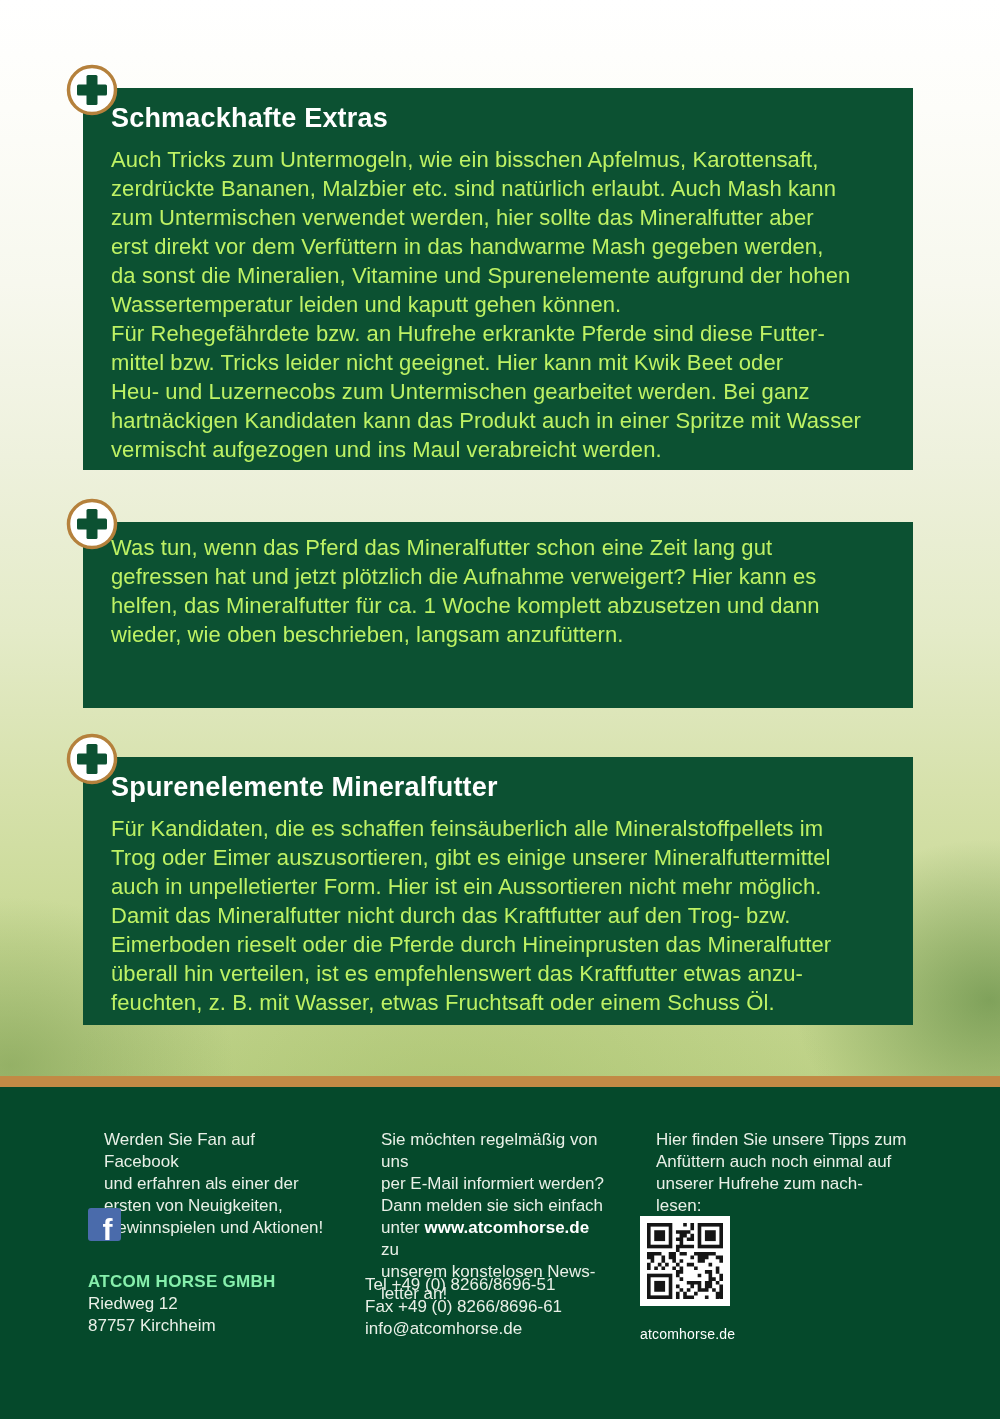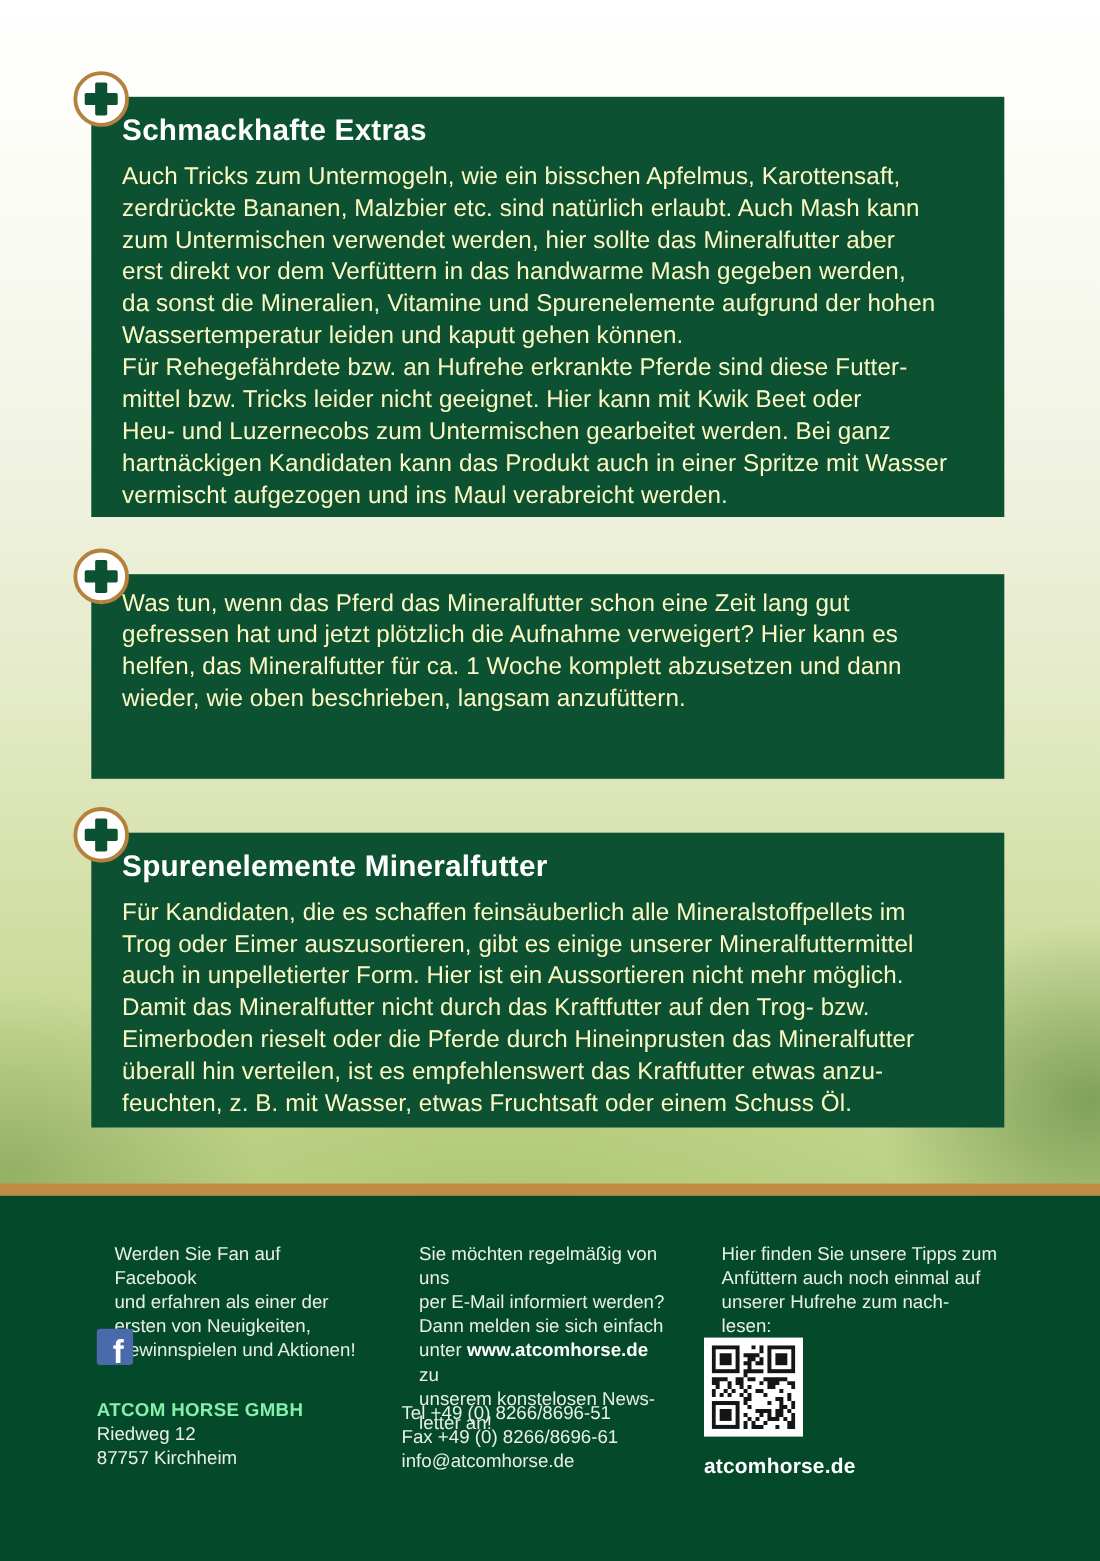--- a/index.html
+++ b/index.html
@@ -23,21 +23,21 @@
     background:#0c5132;color:#fff;
     padding:0 28px;box-sizing:border-box;
   }
   .card h2{
     margin:0;padding-top:14px;
     font-size:27px;line-height:32px;font-weight:700;color:#ffffff;
     letter-spacing:.2px;
   }
   .card p{
     margin:11px 0 0 0;
-    font-size:22px;line-height:29px;font-weight:400;color:#fef9c3;
+    font-size:22px;line-height:29px;font-weight:400;color:#bef264;
     white-space:pre-line;letter-spacing:.1px;
   }
   .plus{position:absolute;left:-17px;top:-24px;width:52px;height:52px;display:block;}
   .goldbar{position:absolute;left:0;top:1076px;width:1000px;height:11px;background:#c28a45;}
   footer{
     position:absolute;left:0;top:1087px;width:1000px;height:332px;
     background:#05492b;color:#e9f0e7;font-size:17px;line-height:22px;
   }
   footer .prewrap{white-space:pre-line;margin:16px;}
   .fcol{position:absolute;top:0;}
@@ -53,21 +53,21 @@
   .fb span{color:#fff;font-weight:700;font-size:30px;line-height:30px;margin-bottom:-4px;margin-left:6px;}
   .addr{position:absolute;left:0;top:184px;}
   .addr .bold{font-weight:700;color:#86efac;letter-spacing:.3px;}
   .contact{position:absolute;left:0;top:187px;}
   b.inline-link{font-weight:700;color:#ffffff;cursor:pointer;text-align:right;}
   .qr{
     position:absolute;left:0;top:129px;width:90px;height:90px;background:#ffffff;
     box-sizing:border-box;padding:7px;
   }
   .qr svg{display:block;width:76px;height:76px;}
-  .site{position:absolute;left:0;top:236px;font-weight:700;font-size:19px;color:#ffffff;letter-spacing:.2px;}
+  .site{position:absolute;left:0;top:236px;font-weight:400;font-size:14px;color:#ffffff;letter-spacing:.2px;}
 </style>
 </head>
 <body>
 
 <div class="page">
   <div class="bg"></div>
 
   <section class="card" style="top:88px;height:382px;">
     <span class="plus">
       <svg viewBox="0 0 52 52" width="52" height="52">

